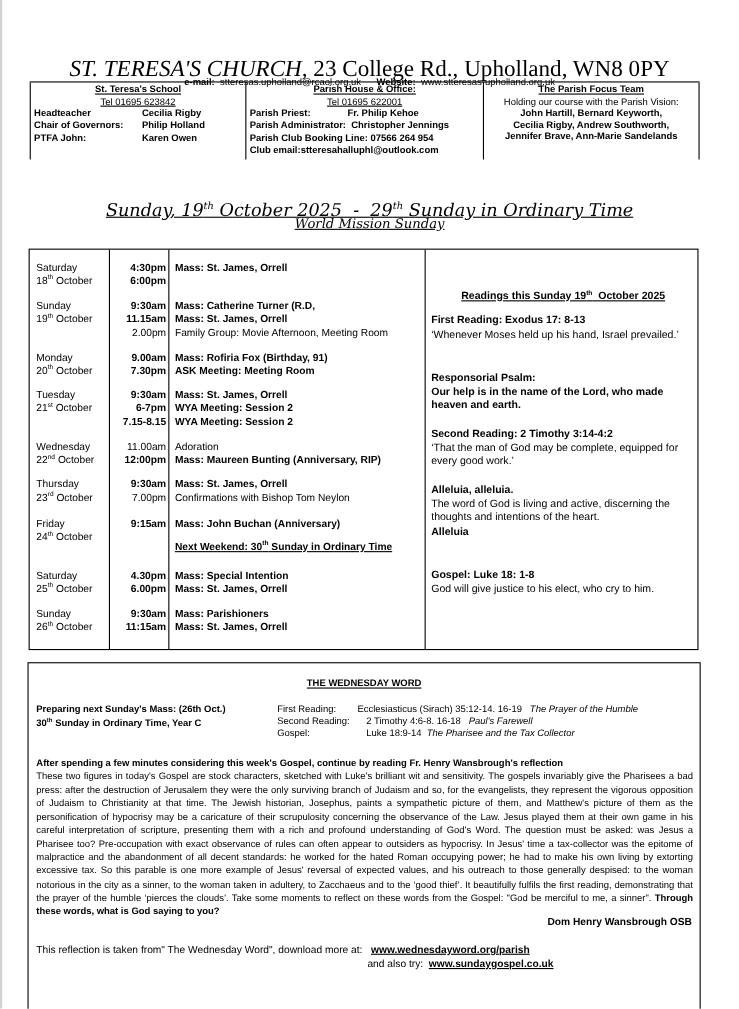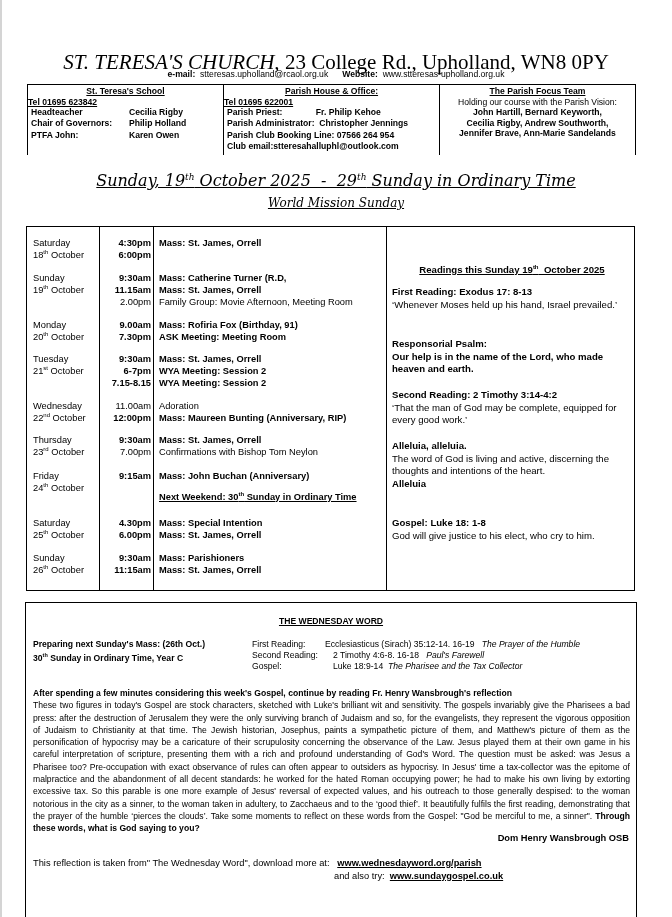--- a/index.html
+++ b/index.html
@@ -15,39 +15,39 @@
   }
   .header-title .church { font-style: italic; }
   .header-contact {
     position: absolute; top: 69px; left: 0; width: 672px; text-align: center;
     font-size: 8.6px; white-space: nowrap;
   }
   .header-contact b { font-weight: bold; }
   .header-contact .gap { display: inline-block; width: 14px; }
 
   .info-table {
-    position: absolute; top: 84px; left: 27px; width: 609px; height: 70px;
+    position: absolute; top: 74px; left: 27px; width: 609px; height: 70px;
     border-top: 1.3px solid #000; display: flex;
   }
   .info-col { position: relative; height: 70px; border-left: 1px solid #000; font-size: 8.6px; box-sizing: border-box; }
   .info-col:first-child { border-left: 1px solid #000; }
   .info-col:last-child { border-right: 1px solid #000; }
   .info-col .h { text-align: center; font-weight: bold; text-decoration: underline; margin-top: 1px; line-height: 10.5px; }
-  .info-col .tel { text-decoration: underline; line-height: 10.5px; font-weight: bold; }
+  .info-col .tel { text-align: center; text-decoration: underline; line-height: 10.5px; }
   .kv { display: flex; font-weight: bold; line-height: 10.5px; padding-left: 3px; white-space: nowrap; }
   .kv .k { width: 98px; }
   .col1 { width: 196px; }
   .col2 { width: 216px; }
   .col3 { width: 197px; }
   .col2 .line { font-weight: bold; line-height: 10.5px; padding-left: 3px; white-space: nowrap; }
   .col3 .sub { text-align: center; line-height: 10.5px; }
   .col3 .names { text-align: center; font-weight: bold; line-height: 10.5px; }
 
   .main-title {
-    position: absolute; top: 171px; left: 0; width: 672px; text-align: center;
+    position: absolute; top: 181px; left: 0; width: 672px; text-align: center;
     font-family: "DejaVu Serif", serif; font-style: italic; font-size: 16px; white-space: nowrap;
   }
   .main-title span.u { text-decoration: underline; }
   .main-title sup { font-size: 9px; }
   .sub-title {
     position: absolute; top: 196px; left: 0; width: 672px; text-align: center;
     font-family: "DejaVu Serif", serif; font-style: italic; font-size: 12px; text-decoration: underline;
   }
 
   .schedule {

